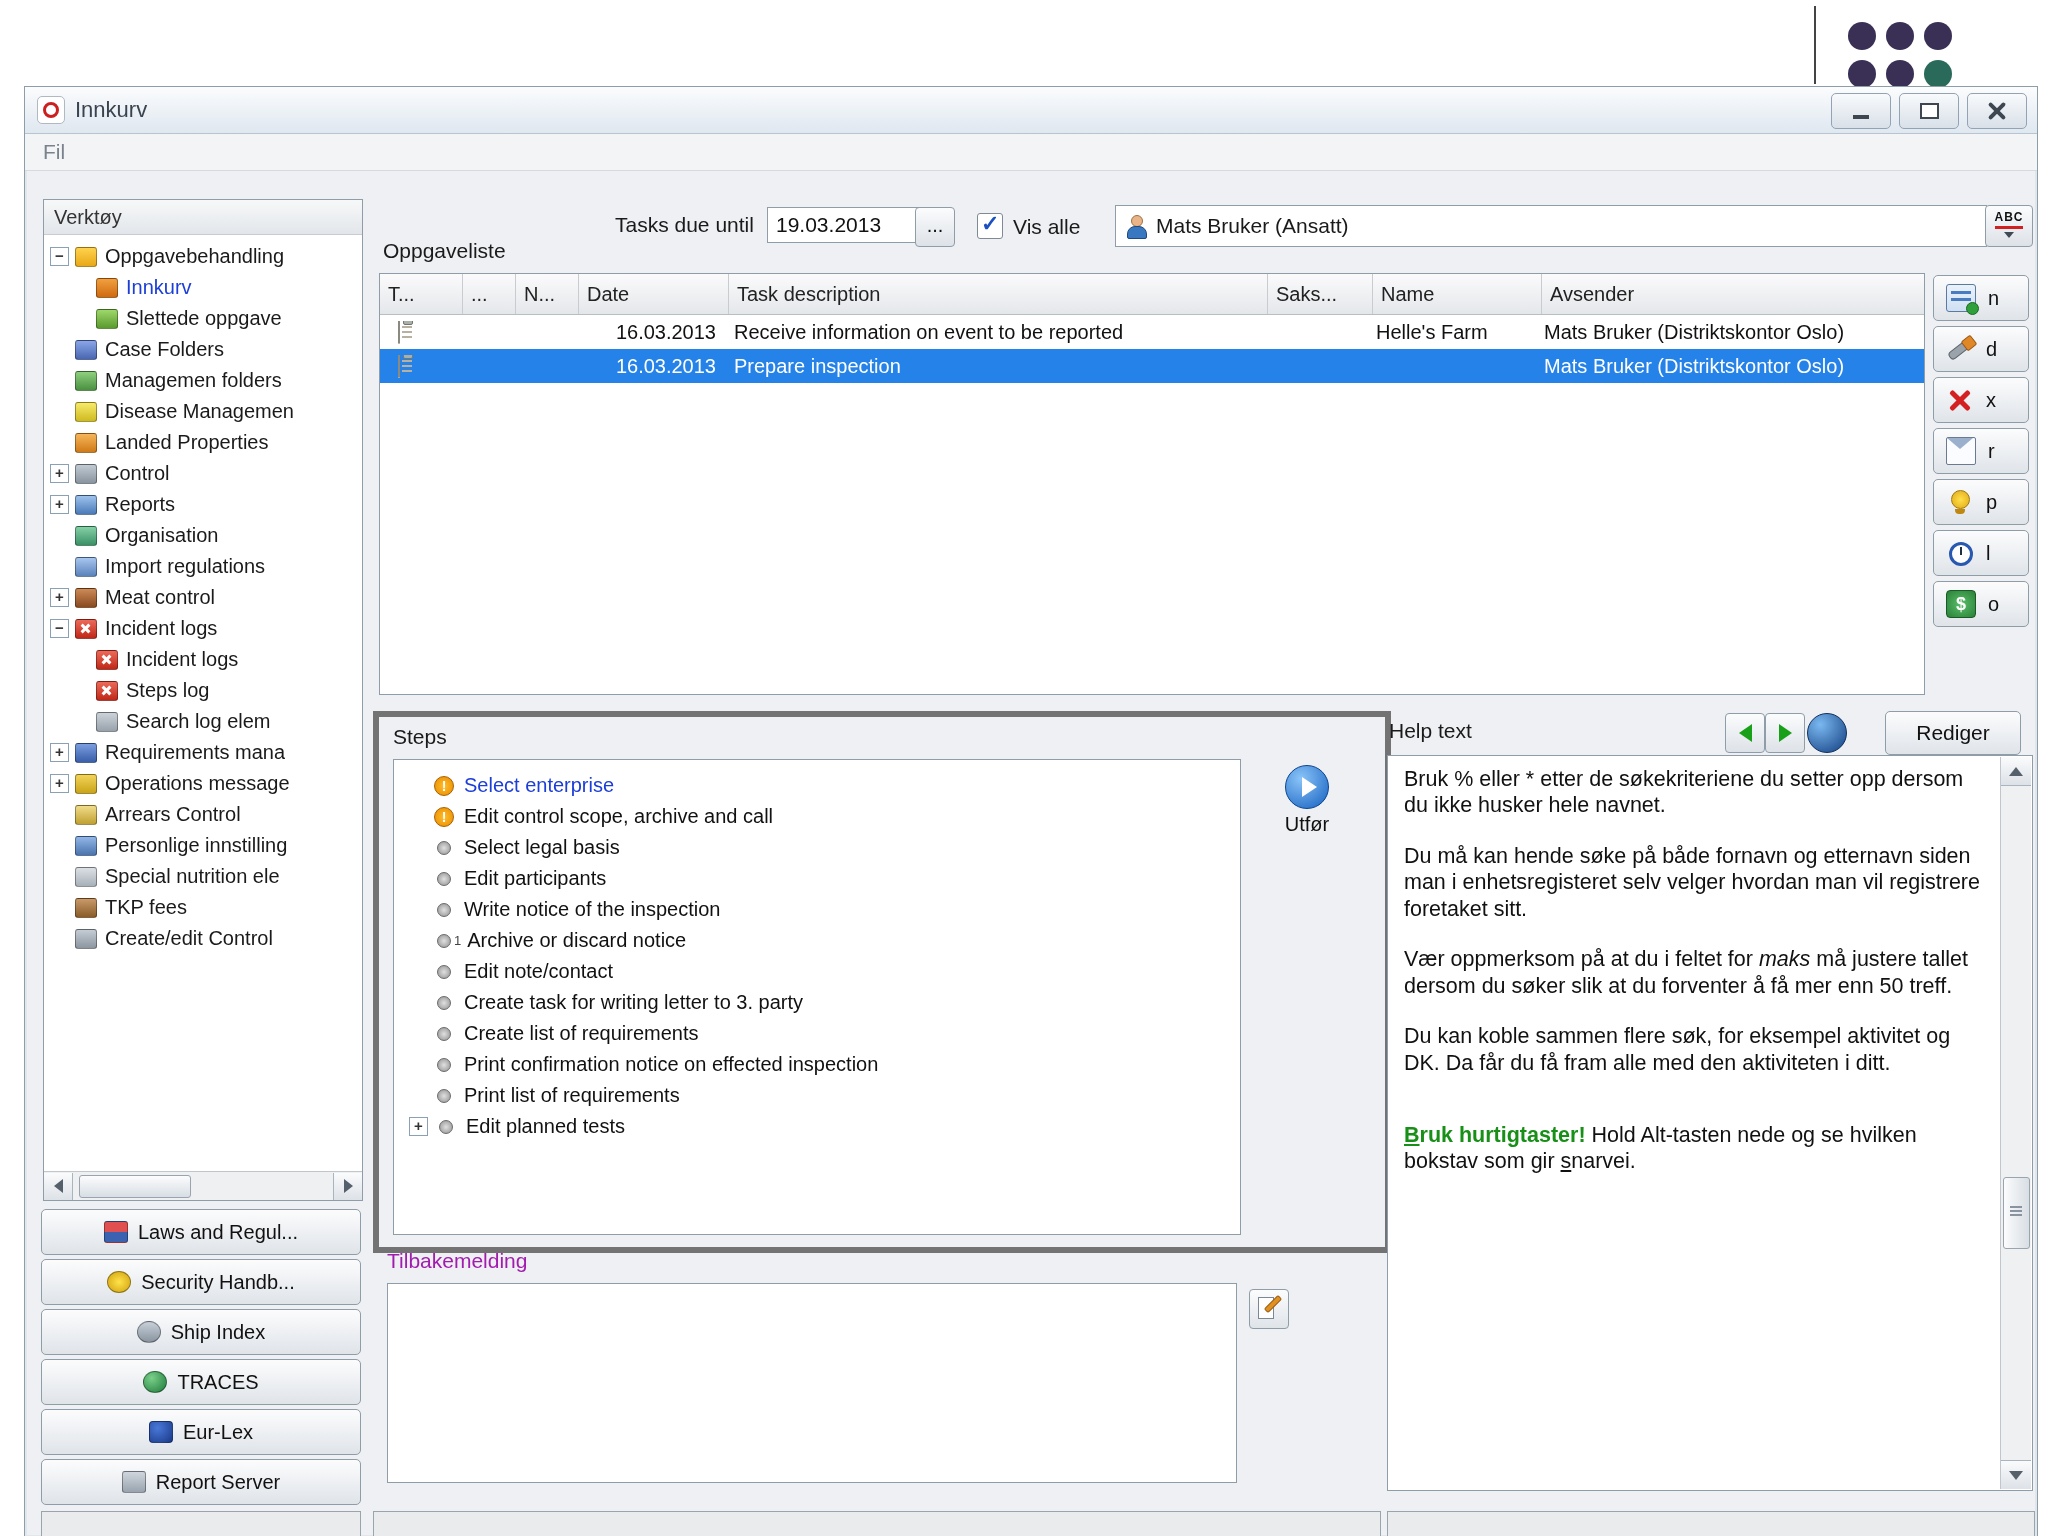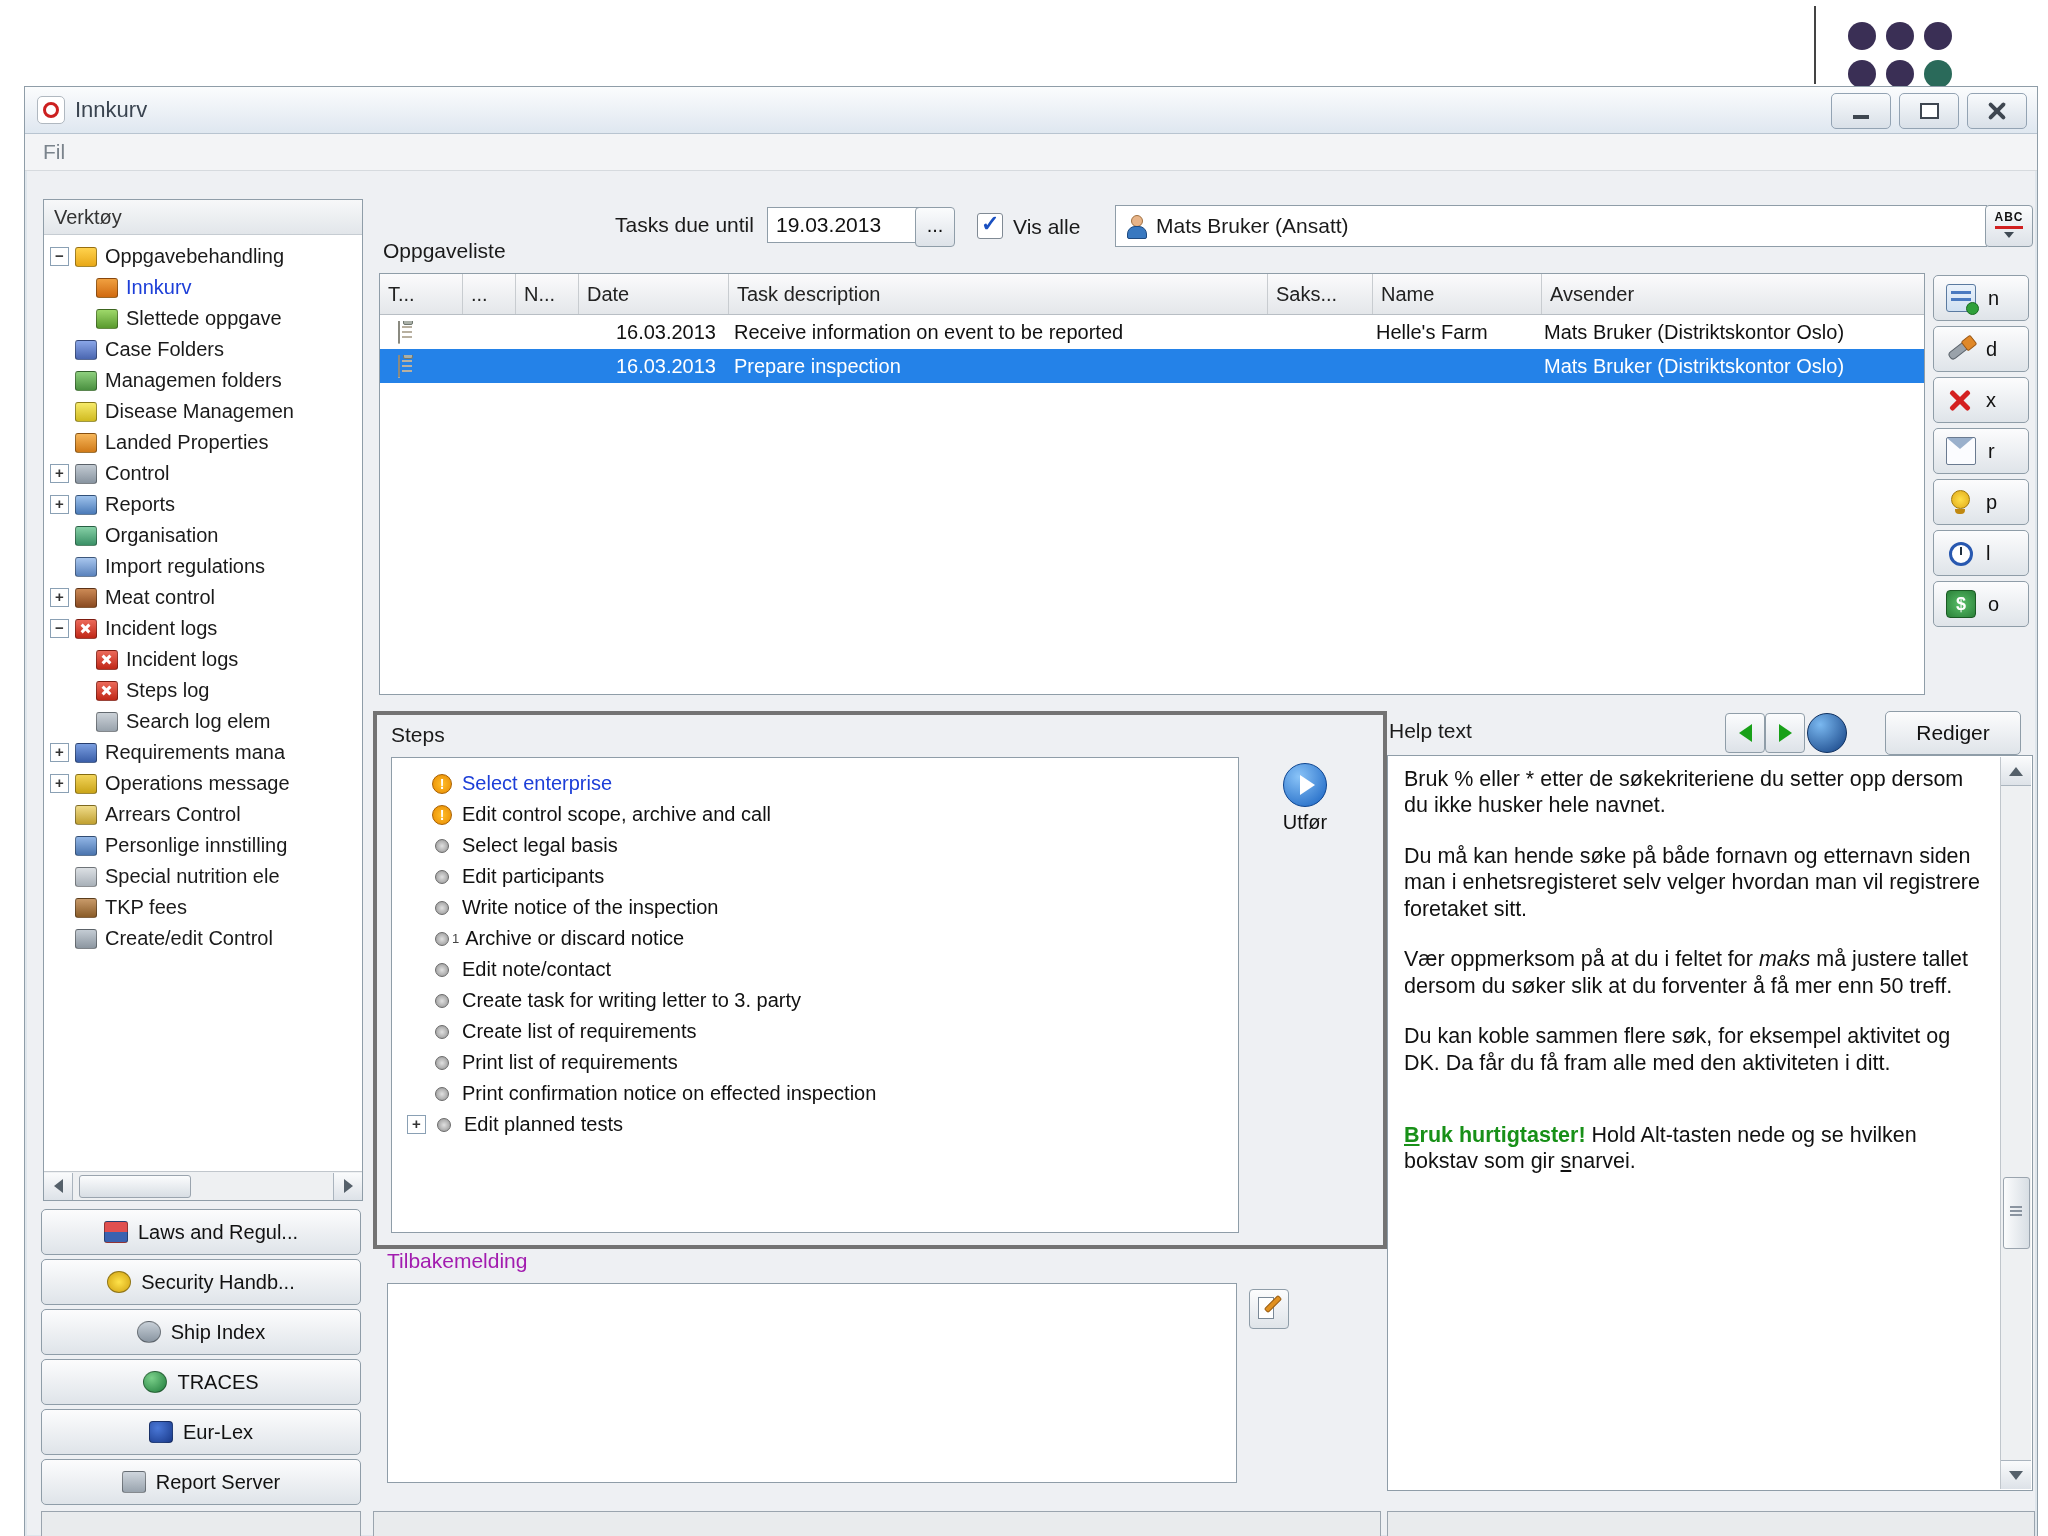--- a/index.html
+++ b/index.html
@@ -129,21 +129,21 @@
   .ai-r{background:#fbfcff;border:1px solid #6a7a90;border-radius:2px;}
   .ai-r::before{content:"";position:absolute;left:0;top:0;width:0;height:0;border-left:13px solid transparent;border-right:13px solid transparent;border-top:11px solid #9ab0cc;}
   .ai-p::before{content:"";position:absolute;left:5px;top:1px;width:17px;height:17px;background:radial-gradient(#ffe04a,#e0a818);border:1px solid #a07808;border-radius:50%;}
   .ai-p::after{content:"";position:absolute;left:9px;bottom:1px;width:10px;height:5px;background:#c08810;border-radius:0 0 4px 4px;}
   .ai-l::before{content:"";position:absolute;left:3px;top:2px;width:18px;height:18px;background:#fff;border:3px solid #2858b0;border-radius:50%;}
   .ai-l::after{content:"";position:absolute;left:14px;top:7px;width:2px;height:8px;background:#203040;}
   .ai-o{background:radial-gradient(#5ac06a,#2a8038);border:1px solid #1a5a24;border-radius:4px;}
   .ai-o::after{content:"$";position:absolute;left:0;right:0;top:1px;text-align:center;color:#fff;font:bold 18px/24px "Liberation Sans",sans-serif;}
 
   
-  .steps-panel{position:absolute;left:348px;top:624px;width:1006px;height:530px;border:4px solid #737373;background:#eef0f3;}
+  .steps-panel{position:absolute;left:348px;top:624px;width:1006px;height:530px;border:6px solid #737373;background:#eef0f3;}
   .group-label{position:absolute;font-size:21px;color:#1a1a1a;}
   .steps-box{position:absolute;left:14px;top:42px;width:848px;height:476px;background:#fff;border:1px solid #8f9da8;padding:10px 0 0 14px;box-sizing:border-box;overflow:hidden;}
   .srow{height:31px;display:flex;align-items:center;font-size:20px;white-space:nowrap;}
   .s-ind{width:26px;flex:none;}
   .s-warn{width:18px;height:18px;flex:none;border-radius:50%;background:radial-gradient(#ffbe2a,#e88a00);border:1px solid #a86000;color:#fff;font:bold 14px/18px "Liberation Sans",sans-serif;text-align:center;font-style:normal;margin-right:10px;}
   .s-warn::before{content:"!";}
   .s-dot{width:12px;height:12px;flex:none;border-radius:50%;background:radial-gradient(#e0e0e0,#909090);border:1px solid #6a6a6a;margin:0 13px 0 3px;font-style:normal;}
   .s-num{font-size:13px;color:#444;margin:0 6px 0 -10px;}
   .s-exp{width:17px;height:17px;flex:none;border:1px solid #8aa0b4;background:#fff;text-align:center;font:bold 15px/15px "Liberation Sans",sans-serif;color:#333;margin:0 8px 0 -25px;font-style:normal;}
   .s-exp::before{content:"+";}
@@ -498,26 +498,26 @@
           <span>Create task for writing letter to 3. party</span>
         </div>
       <div class="srow">
           <span class="s-ind"></span>
           <i class="s-dot"></i>
           <span>Create list of requirements</span>
         </div>
       <div class="srow">
           <span class="s-ind"></span>
           <i class="s-dot"></i>
+          <span>Print confirmation notice on effected inspection</span>
+        </div>
+      <div class="srow">
+          <span class="s-ind"></span>
+          <i class="s-dot"></i>
           <span>Print list of requirements</span>
-        </div>
-      <div class="srow">
-          <span class="s-ind"></span>
-          <i class="s-dot"></i>
-          <span>Print confirmation notice on effected inspection</span>
         </div>
       <div class="srow">
           <span class="s-ind"></span>
           <i class="s-exp"></i>
           <i class="s-dot"></i>
           <span>Edit planned tests</span>
         </div>
     </div>
     <div class="exec">
       <div class="exec-circle"></div>

